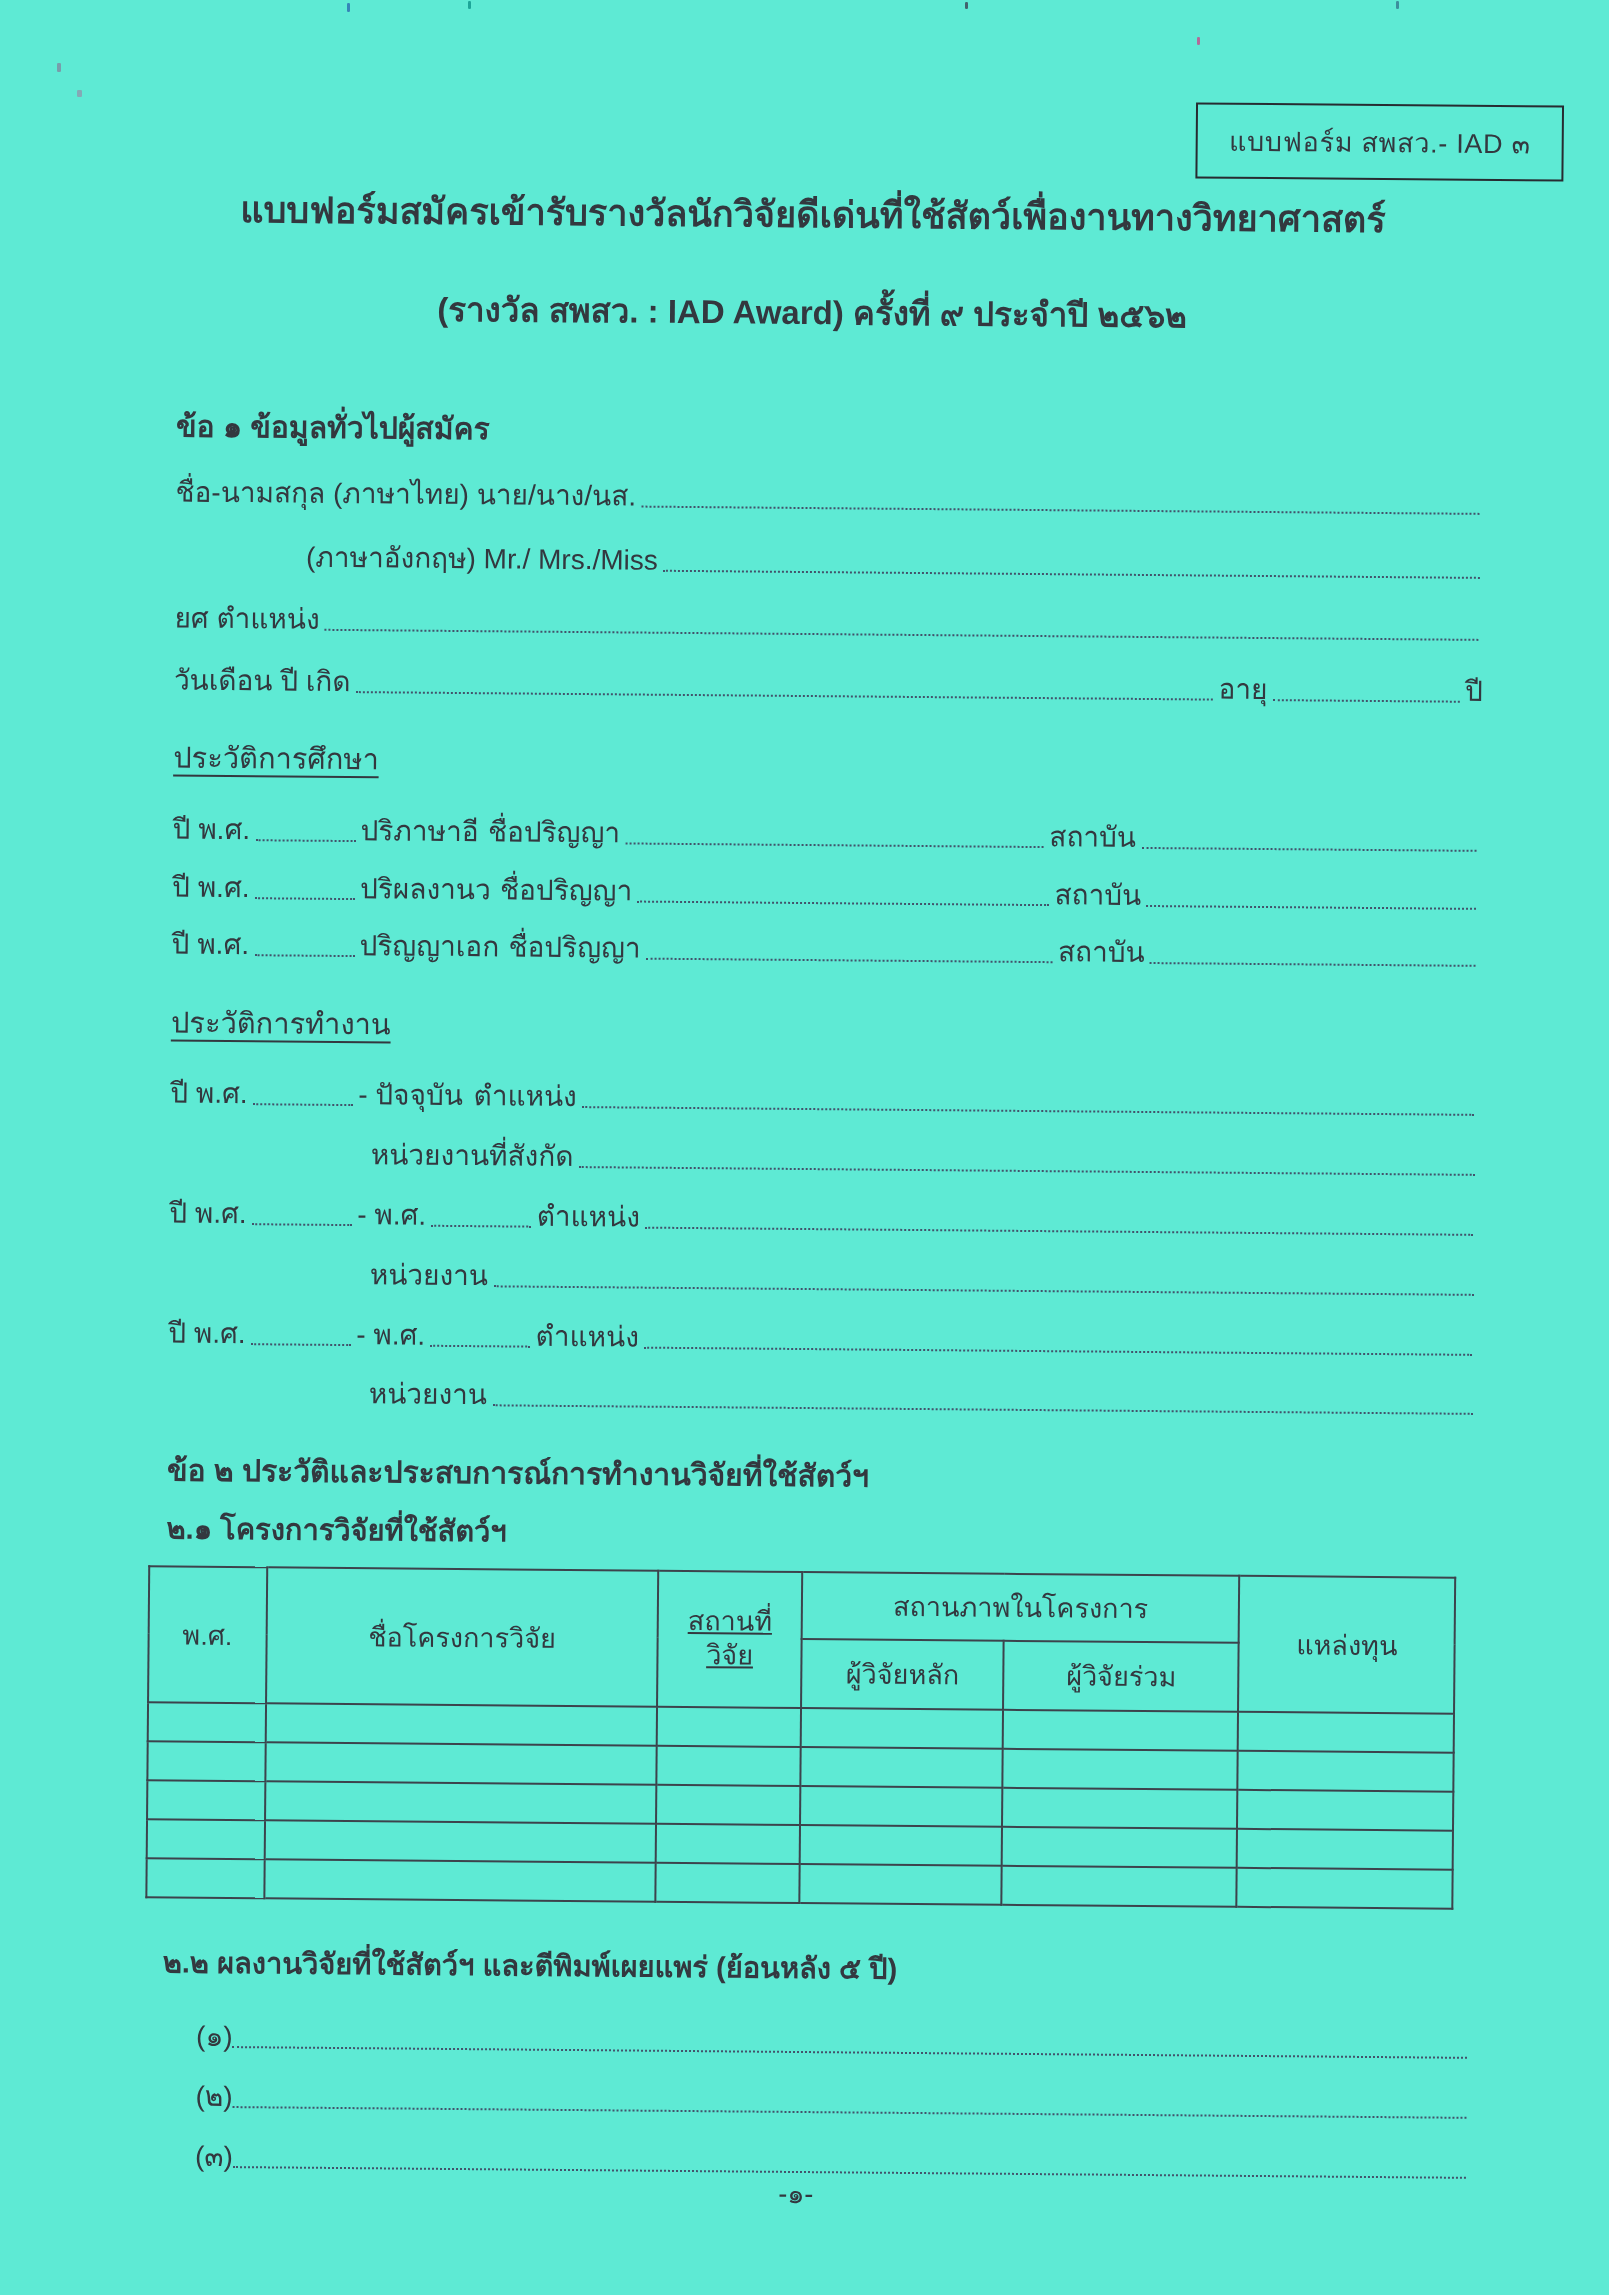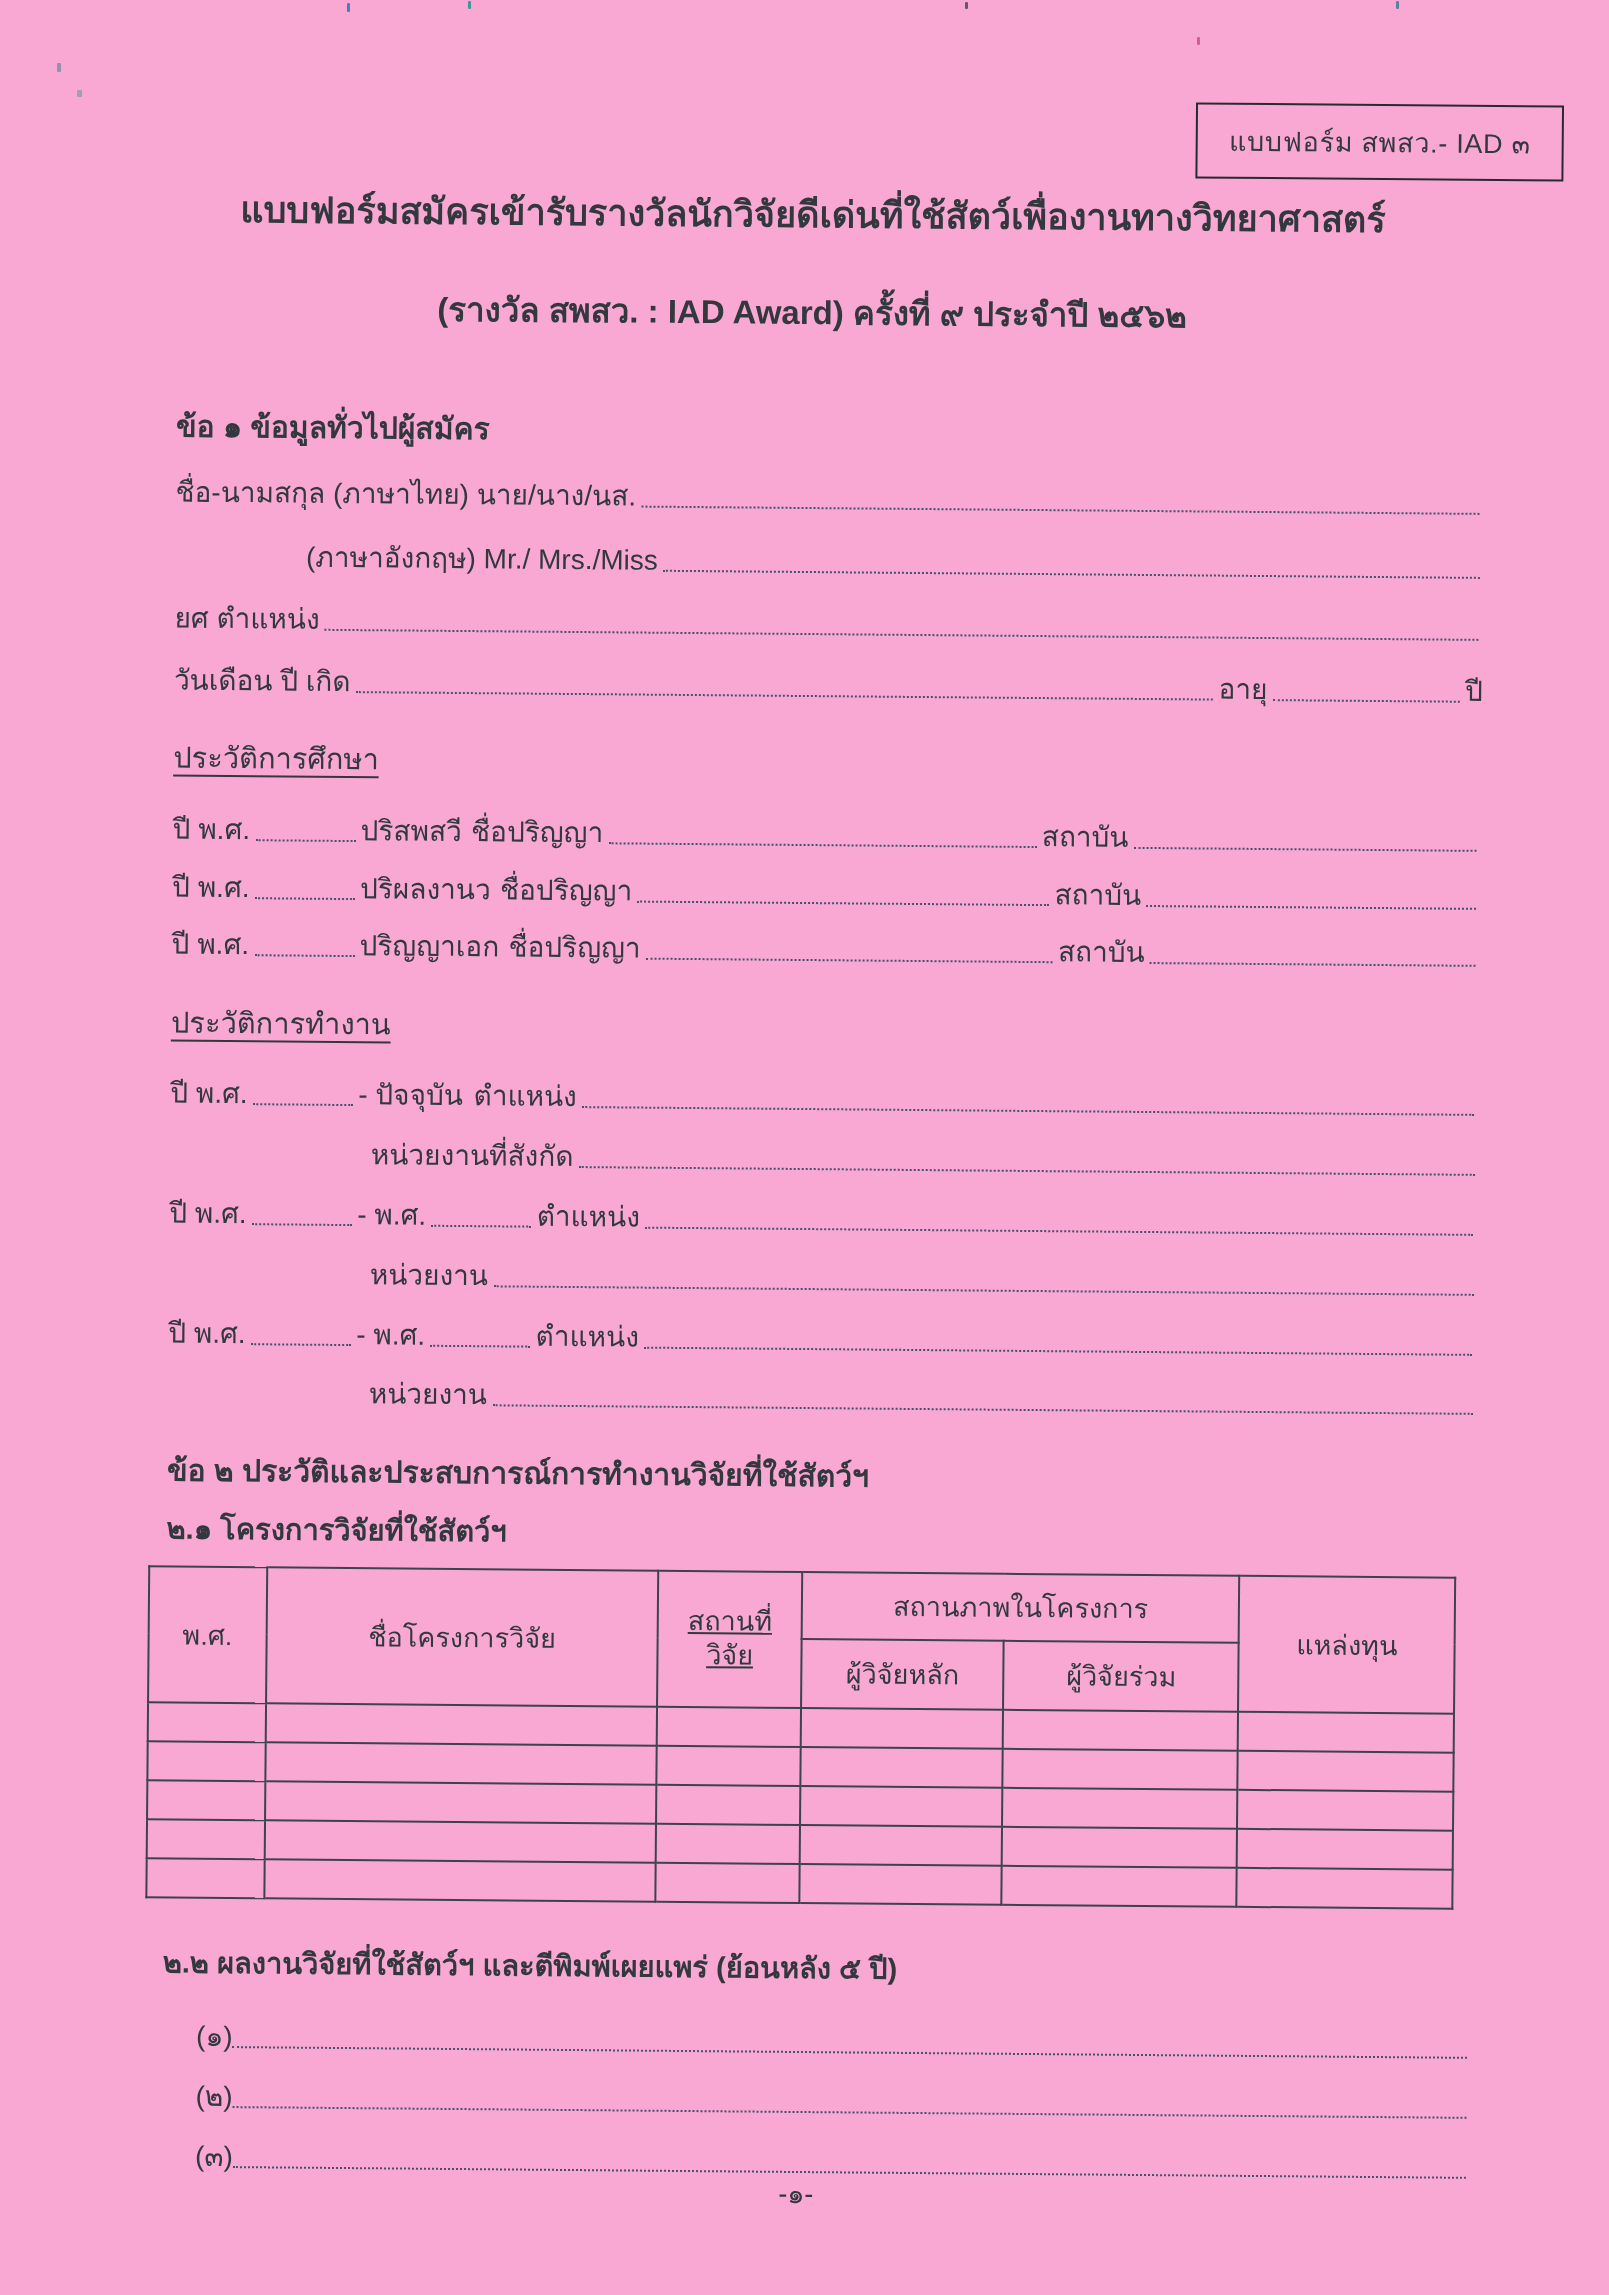--- a/index.html
+++ b/index.html
@@ -1,19 +1,19 @@
 <!DOCTYPE html>
 <html lang="th" style="font-size:10.7px"><head>
 <meta charset="utf-8">
 <style>
   * { margin:0; padding:0; box-sizing:border-box; }
   html,body { background:#e9eae6; }
   .sheet {
     position:relative; width:1610px; height:2295px;
-    background:#f9a8d4; overflow:hidden;
+    background:#5eead4; overflow:hidden;
     color:#33383f;
     font-family:"Liberation Sans", sans-serif;
     font-size:28px;
   }
   .tilt { position:absolute; inset:0; transform:rotate(0.5deg); transform-origin:0px 1135px; }
 
   
   .code-box {
     position:absolute; top:92px; right:55px;
     border:2.7px solid #272b31; padding:14.7px 31px;
@@ -100,21 +100,21 @@
       <span class="lbl">ปี</span>
     </div>
 
     <div class="row" style="top:740px;">
       <span class="uheading">ประวัติการศึกษา</span>
     </div>
 
     <div class="row" style="top:805px;">
       <span class="lbl">ปี พ.ศ.</span>
       <span class="dots dots-sm"></span>
-      <span class="lbl">ปริสพสวี</span>
+      <span class="lbl">ปริภาษาอี</span>
       <span class="lbl" style="margin-left:9.4px;">ชื่อปริญญา</span>
       <span class="dots" style="flex-grow:1.25;"></span>
       <span class="lbl">สถาบัน</span>
       <span class="dots"></span>
     </div>
 
     <div class="row" style="top:863px;">
       <span class="lbl">ปี พ.ศ.</span>
       <span class="dots dots-sm"></span>
       <span class="lbl">ปริผลงานว</span>

